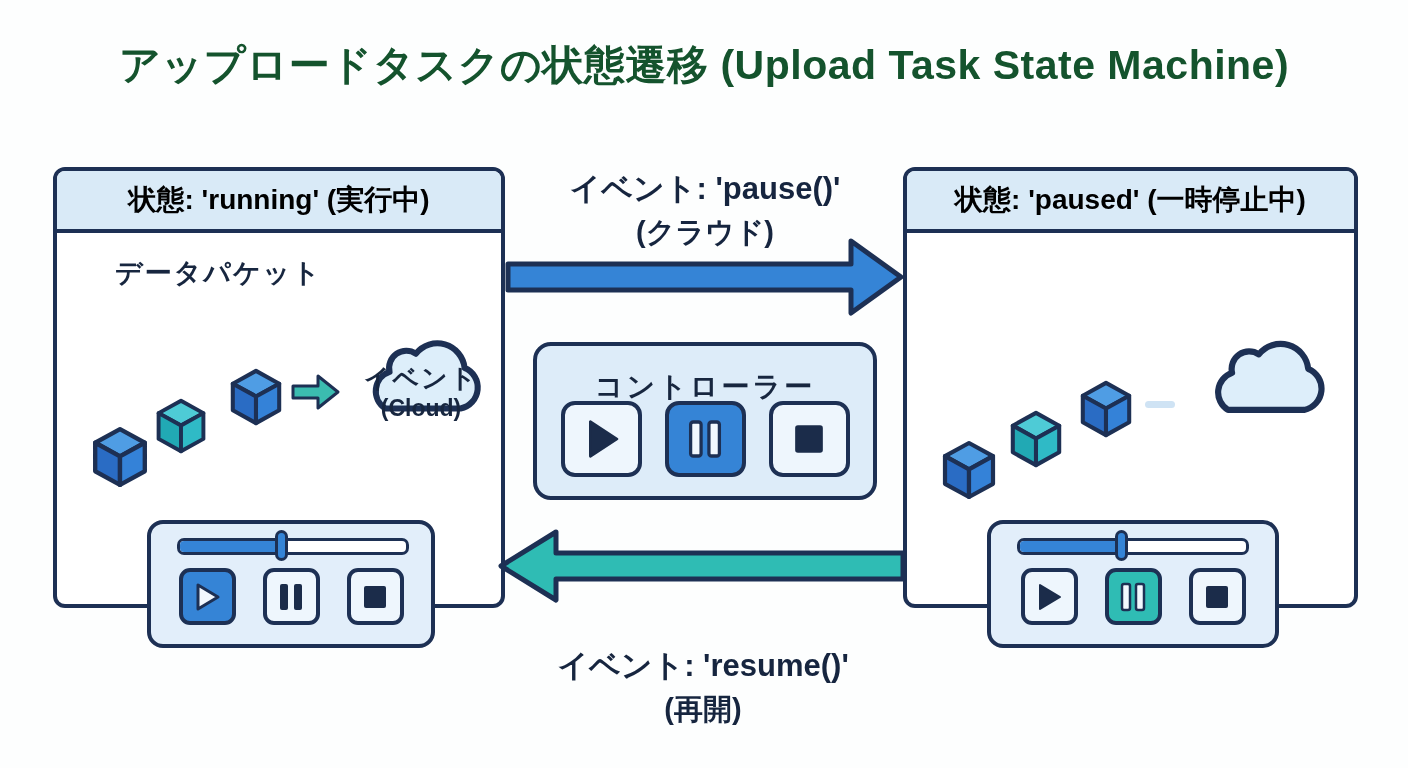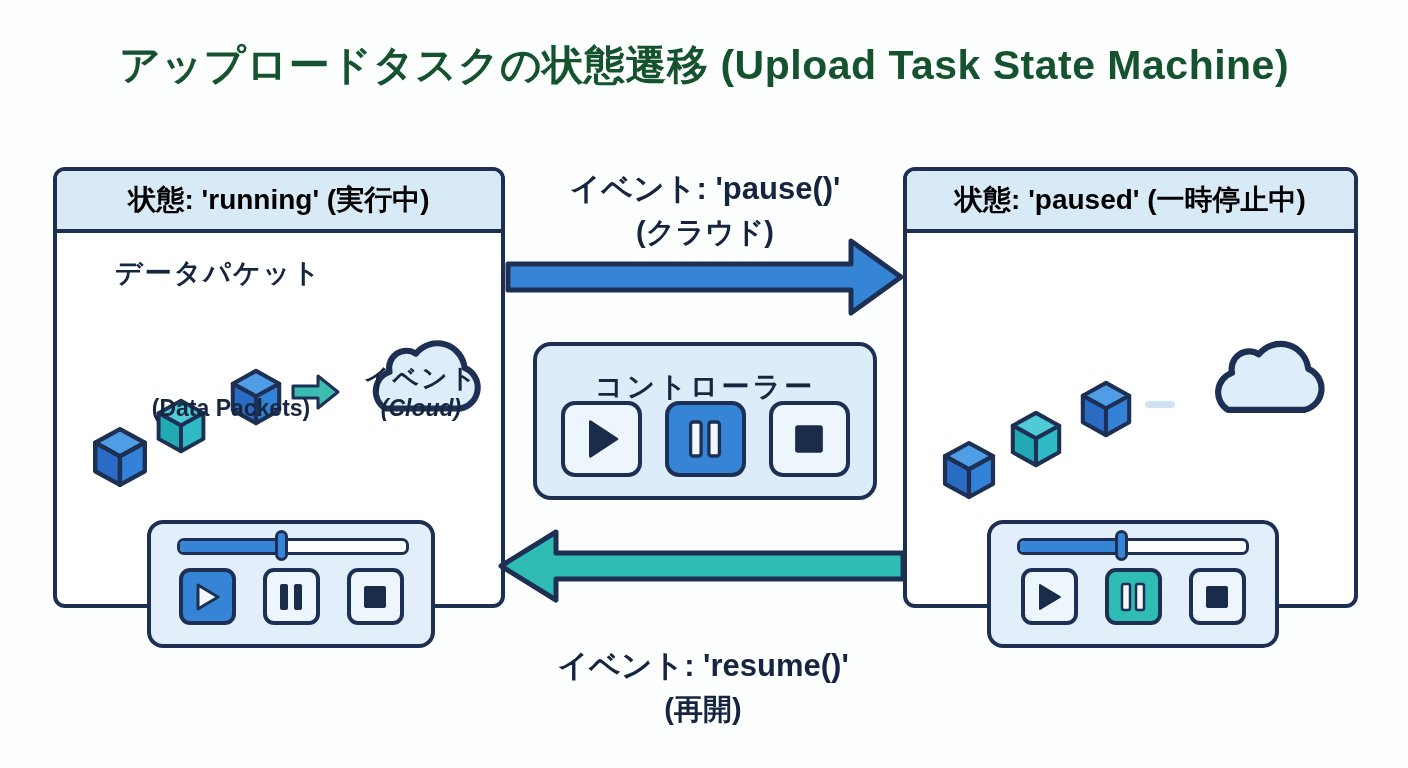--- a/index.html
+++ b/index.html
@@ -21,21 +21,21 @@
   .state-header{
     height:58px;background:#d9eaf7;border-bottom:4px solid #1d3054;
     border-radius:8px 8px 0 0;display:flex;align-items:center;justify-content:center;
     font-size:28px;font-weight:700;color:#000000;
   }
   .state-body{position:relative;width:100%;height:379px;}
   .jp-label{position:absolute;font-weight:700;color:#17263f;}
   .packets-label{left:58px;top:22px;font-size:27px;letter-spacing:2px;}
   .packets-sub{left:58px;top:162px;width:232px;text-align:center;font-size:23px;}
   .cloud-label{left:282px;top:128px;width:164px;text-align:center;font-size:26px;letter-spacing:2px;}
-  .cloud-sub{left:282px;top:162px;width:164px;text-align:center;font-size:23px;font-style:italic;}
+  .cloud-sub{left:282px;top:162px;width:164px;text-align:center;font-size:23px;}
   .cube{position:absolute;}
   .cloud{position:absolute;}
   .mini-arrow{position:absolute;}
   .paused-dash{position:absolute;width:30px;height:7px;background:#cfe3f4;border-radius:4px;}
   
   .player{
     position:absolute;width:288px;height:128px;background:#e2eefa;
     border:4px solid #1d3054;border-radius:16px;box-sizing:border-box;
   }
   .track{
@@ -105,21 +105,20 @@
       <svg class="mini-arrow" style="left:233px;top:139px;" width="52" height="40" viewBox="0 0 52 40">
         <polygon points="3,14 28,14 28,4 48,20 28,36 28,26 3,26" fill="#3bbcb0" stroke="#1d3054" stroke-width="3" stroke-linejoin="round"></polygon>
       </svg>
 
       <svg class="cloud" style="left:294px;top:96px;" width="142" height="92" viewBox="0 0 140 90">
         <path d="M 34 78 A 20 20 0 0 1 38 42 A 17 17 0 0 1 64 24 A 27 27 0 0 1 112 38 A 21 21 0 0 1 108 78 Z" fill="#ddeefa" stroke="#1d3054" stroke-width="6" stroke-linejoin="round"></path>
       </svg>
 
       <div class="jp-label cloud-label">イベント</div>
       <div class="jp-label cloud-sub">(Cloud)</div>
-      <div class="jp-label packets-sub">(Data Packets)</div>
 
       <div class="player" style="left:90px;top:287px;">
         <div class="track">
           <div class="fill"></div>
           <div class="handle"></div>
         </div>
         <div class="btn-row">
           <div class="pbtn active-blue">
             <svg width="30" height="32" viewBox="0 0 30 32">
               <polygon points="6,4 6,28 26,16" fill="#f2f8fe" stroke="#1d3054" stroke-width="3" stroke-linejoin="round"></polygon>

